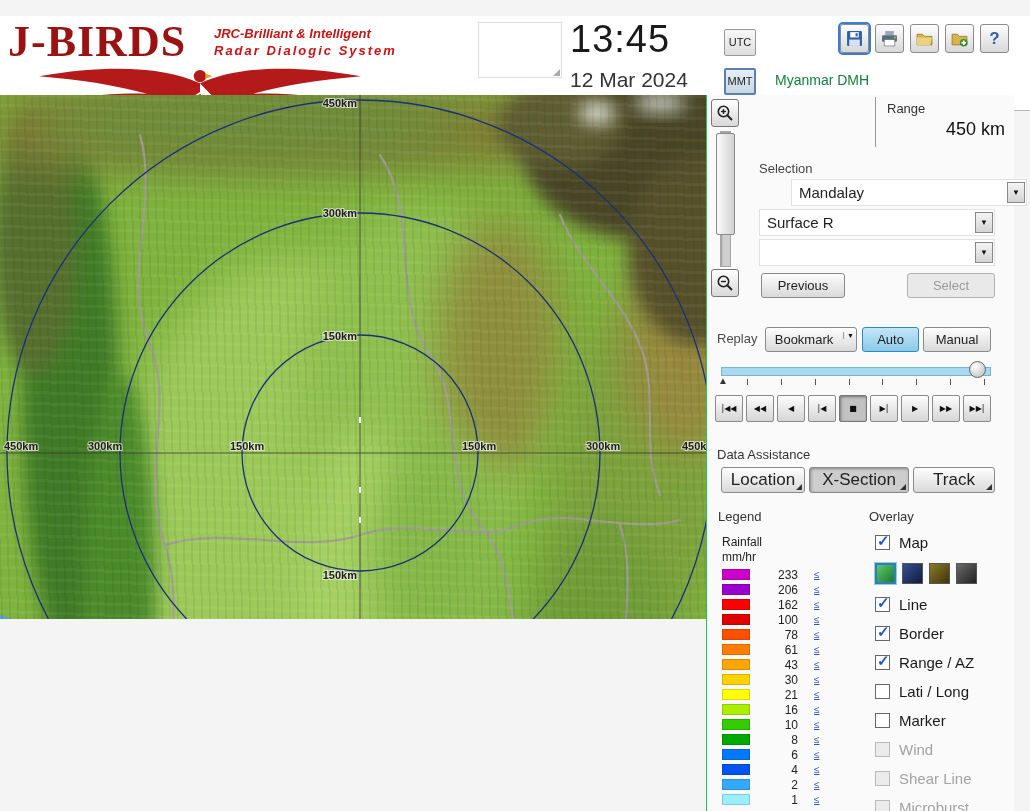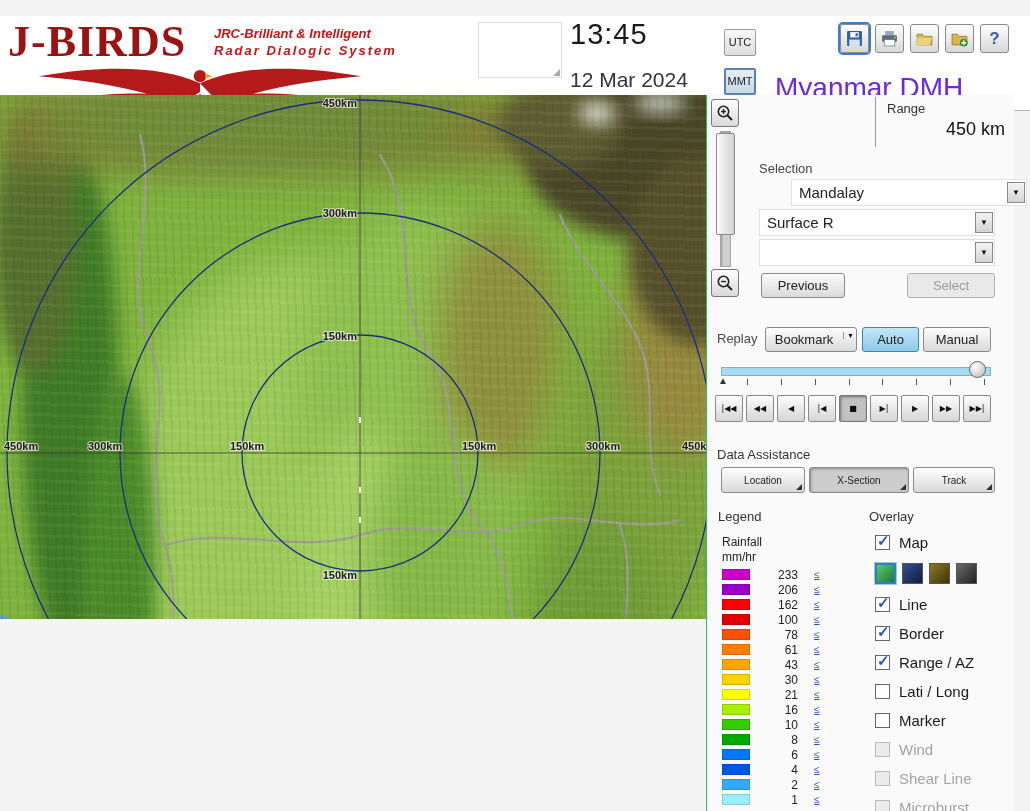--- a/index.html
+++ b/index.html
@@ -7,29 +7,29 @@
   body { position:relative; font-family:"Liberation Sans",sans-serif; background:#f4f4f4; }
 
   
   .header { position:absolute; left:0; top:16px; width:1030px; height:95px; background:#fff; border-bottom:1px solid #b5b5b5; }
   .logo-title { position:absolute; left:8px; top:0px; font-family:"Liberation Serif",serif; font-weight:bold; font-size:44px; color:#9b1212; letter-spacing:1px; }
   .tagline1 { position:absolute; left:214px; top:10px; font-size:13px; font-weight:bold; font-style:italic; color:#c81414; }
   .tagline2 { position:absolute; left:214px; top:27px; font-size:13px; font-weight:bold; font-style:italic; color:#c81414; letter-spacing:2px; }
   .eagle { position:absolute; left:10px; top:46px; width:380px; height:46px; }
   .clock-box { position:absolute; left:478px; top:6px; width:84px; height:56px; background:#fff; border:1px solid #ddd; }
   .clock-box:after { content:""; position:absolute; right:1px; bottom:1px; border-left:7px solid transparent; border-bottom:7px solid #aaa; }
-  .time { position:absolute; left:570px; top:2px; font-size:29px; font-weight:500; color:#1a1a1a; letter-spacing:1px; }
+  .time { position:absolute; left:570px; top:2px; font-size:38px; font-weight:500; color:#1a1a1a; letter-spacing:1px; }
   .date { position:absolute; left:570px; top:52px; font-size:21px; color:#333; }
   .tz-btn { position:absolute; left:724px; width:32px; height:27px; font-size:11px; color:#222; background:linear-gradient(#f8f8f8,#ddd); border:1px solid #999; border-radius:2px; text-align:center; line-height:25px; cursor:default; }
   .tz-utc { top:13px; }
   .tz-mmt { top:52px; background:linear-gradient(#e6eef6,#c8d8e6); border:2px solid #5a82aa; line-height:22px; }
   .toolbtn { position:absolute; top:8px; width:29px; height:29px; background:linear-gradient(#fefefe,#d8d8d8); border:1px solid #8a8a8a; border-radius:3px; display:flex; align-items:center; justify-content:center; }
   .toolbtn.focused { outline:2px solid #3a7bd5; outline-offset:0px; }
   .help-glyph { font-size:17px; font-weight:bold; color:#2f5fa8; }
-  .station { position:absolute; left:775px; top:56px; font-size:28px; color:#6d28d9; }
+  .station { position:absolute; left:775px; top:56px; font-size:14px; color:#15803d; }
 
   
   .map { position:absolute; left:0; top:95px; width:722px; height:524px; overflow:hidden; background:#7dd3fc;font-weight:bold; }
   .map svg { position:absolute; left:0; top:0; }
   .map-texture { position:absolute; left:0; top:0; width:722px; height:716px;
     background: repeating-linear-gradient(88deg, rgba(15,55,10,.07) 0 2px, transparent 2px 8px),
                 repeating-linear-gradient(2deg, rgba(255,255,210,.05) 0 3px, transparent 3px 11px);
     pointer-events:none; }
   .ring-label { font-size:11px; fill:#1c1c1c; paint-order:stroke; stroke:rgba(240,240,225,.75); stroke-width:2px; }
 
@@ -70,21 +70,21 @@
   .replay-start-marker { position:absolute; left:11px; top:280px; font-size:10px; color:#333; }
   .tick-row { position:absolute; left:40px; top:284px; width:238px; height:6px; display:flex; justify-content:space-between; }
   .tick { width:1px; height:6px; background:#555; }
 
   .transport { position:absolute; left:8px; top:300px; display:flex; gap:3px; }
   .tbtn { width:28px; height:27px; background:linear-gradient(#fdfdfd,#d5d5d5); border:1px solid #8a8a8a; border-radius:2px; font-size:8px; color:#111; display:flex; align-items:center; justify-content:center; font-family:"DejaVu Sans",sans-serif; }
   .tbtn.pressed { background:#c2c2c2; box-shadow:inset 1px 1px 3px rgba(0,0,0,.4); border-color:#777; }
 
   
   .da-label { position:absolute; left:10px; top:352px; font-size:13px; color:#333; }
-  .da-btn { position:absolute; top:372px; height:26px; font-size:10px; }
+  .da-btn { position:absolute; top:372px; height:26px; font-size:17px; }
   .da-loc { left:14px; width:84px; } .da-xs { left:102px; width:100px; background:#cdcdcd; box-shadow:inset 1px 1px 3px rgba(0,0,0,.35); } .da-trk { left:206px; width:82px; }
   .da-btn:after { content:""; position:absolute; right:2px; bottom:2px; border-left:6px solid transparent; border-bottom:6px solid #333; }
 
   
   .legend-title { position:absolute; left:11px; top:414px; font-size:13px; color:#333; }
   .legend-unit1 { position:absolute; left:15px; top:440px; font-size:12px; color:#222; }
   .legend-unit2 { position:absolute; left:15px; top:455px; font-size:12px; color:#222; }
   .legend-rows { position:absolute; left:15px; top:472px; }
   .legend-row { display:flex; align-items:center; height:15px;gap:12px; }
   .legend-swatch { width:28px; height:11px; display:inline-block; border:1px solid rgba(0,0,0,.15); }

